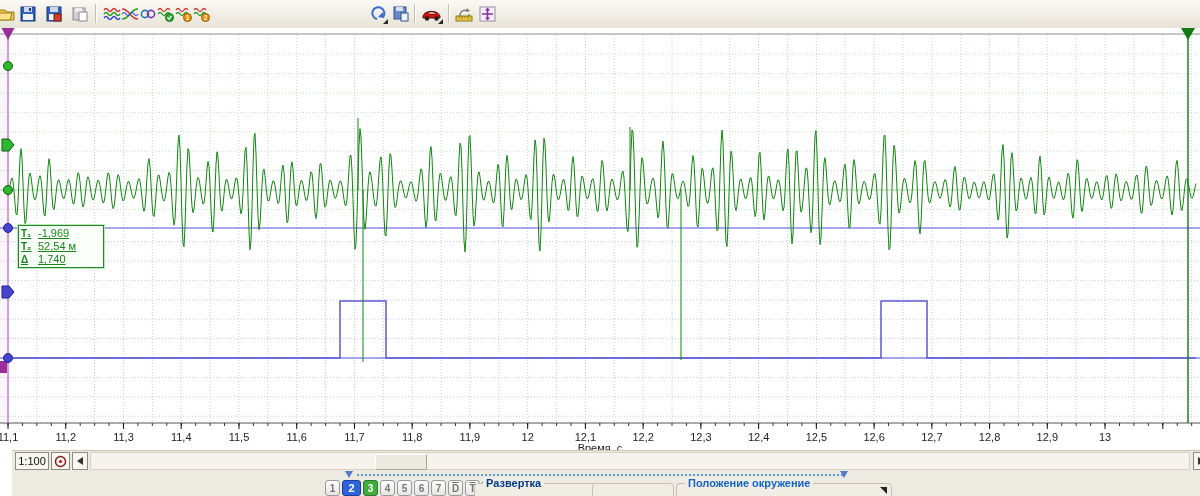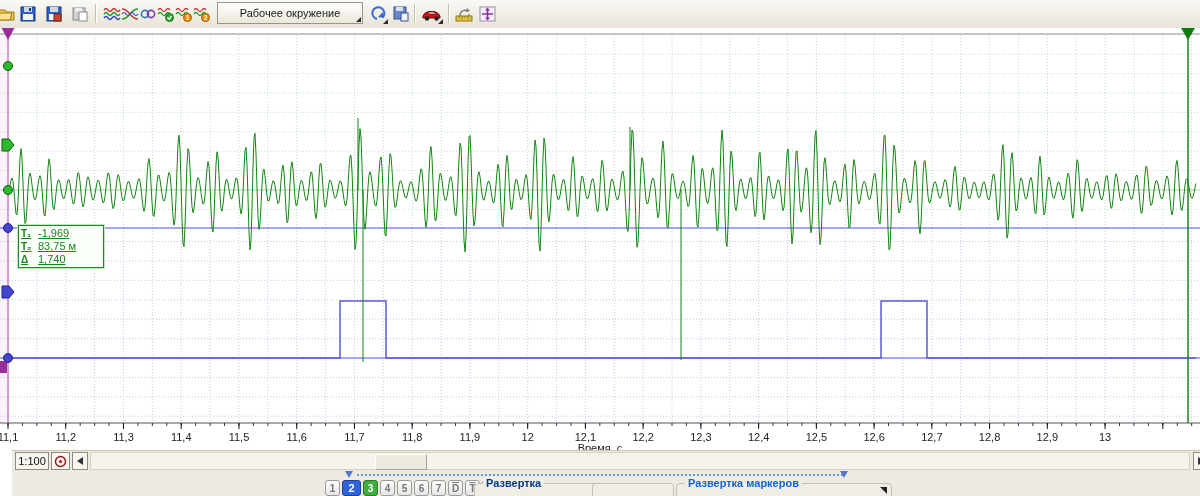--- a/index.html
+++ b/index.html
@@ -123,24 +123,20 @@
       </svg>
       </span>
     <span class="tb" style="left:190px">
       <svg width="18" height="16" viewBox="0 0 18 16">
         <path d="M1 4 q2 -3 4 0 t4 0 t4 0" fill="none" stroke="#cc3333" stroke-width="1.3"></path>
         <path d="M1 8 q2 -3 4 0 t4 0 t4 0" fill="none" stroke="#229922" stroke-width="1.3"></path>
         <circle cx="12.5" cy="11.5" r="4" fill="#f09000" stroke="#9a5c00"></circle>
         <text x="12.5" y="14" font-size="6.5" text-anchor="middle" fill="#fff" font-weight="bold">2</text>
       </svg>
       </span>
-    <div class="combo">
-      <span>Рабочее окружение</span>
-      <span class="corner"></span>
-    </div>
     <span class="tb" style="left:366px">
       <svg width="18" height="16" viewBox="0 0 18 16">
         <path d="M14 11 A6 6 0 1 0 8 13" fill="none" stroke="#3a6ad4" stroke-width="2"></path>
         <path d="M14 6 l1 6 l-6 -1 z" fill="#3a6ad4"></path>
       </svg>
       <span class="corner"></span>
       </span>
     <span class="tb" style="left:389px">
       <svg width="16" height="16" viewBox="0 0 16 16">
         <rect x="1" y="1" width="12" height="12" fill="#6a88c8" stroke="#33508e"></rect>
@@ -429,21 +425,21 @@
       <text x="600" y="424" text-anchor="middle" font-size="11" fill="#222" font-family="&quot;Liberation Sans&quot;,sans-serif">Время, с</text>
     </svg>
 
   <div class="readout">
     <div class="rrow">
       <span class="ricon">T₁</span>
       <span class="rval">-1,969</span>
     </div>
     <div class="rrow">
       <span class="ricon">T₂</span>
-      <span class="rval">83,75 м</span>
+      <span class="rval">52,54 м</span>
     </div>
     <div class="rrow">
       <span class="ricon">Δ</span>
       <span class="rval">1,740</span>
     </div>
   </div>
 
   <div class="bottombar">
     <div class="bbtn" style="left:3px;width:34px">
       <span>1:100</span>
@@ -481,18 +477,18 @@
         <span class="tab">E</span>
       </div>
     <div id="gboxes">
         <div class="gbox" style="left: 462px; width: 124px;">
           <span class="glabel" style="color: rgb(0, 58, 140);">Развертка</span>
         </div>
         <div class="gbox" style="left: 580px; width: 82px;">
           <span class="glabel" style="color: rgb(139, 26, 26); margin-top: 48px;">Синхро</span>
         </div>
         <div class="gbox" style="left: 664px; width: 216px;">
-          <span class="glabel" style="color: rgb(20, 100, 200);">Развертка маркеров</span>
+          <span class="glabel" style="color: rgb(20, 100, 200);">Положение окружение</span>
           <span class="gcorner"></span>
         </div>
       </div>
   </div>
 </div>
 
 </body></html>

